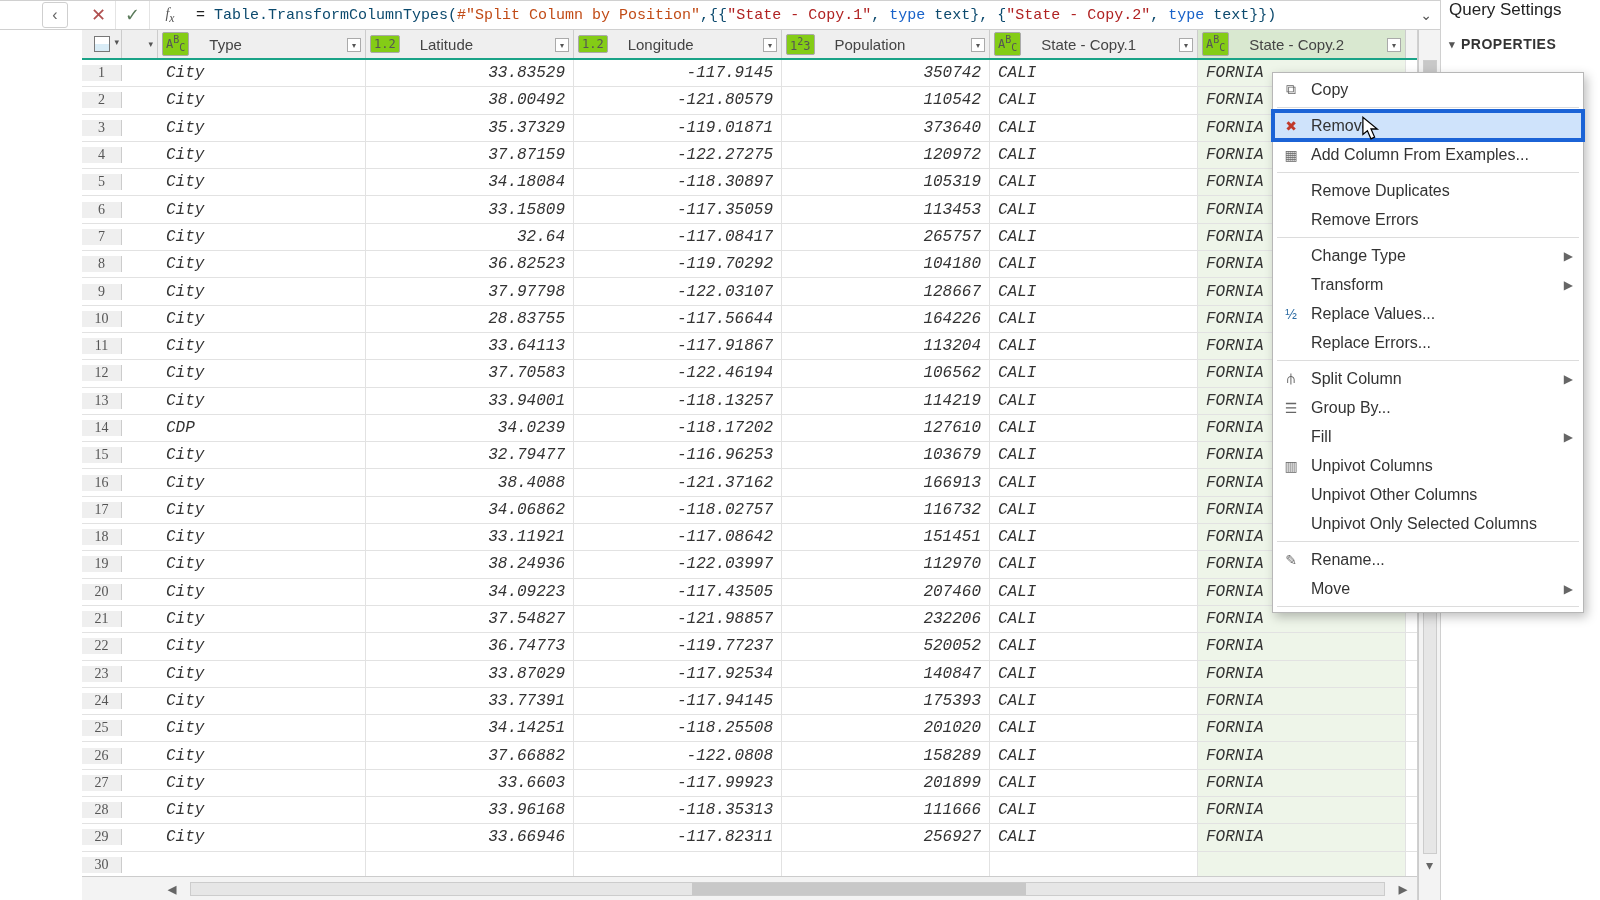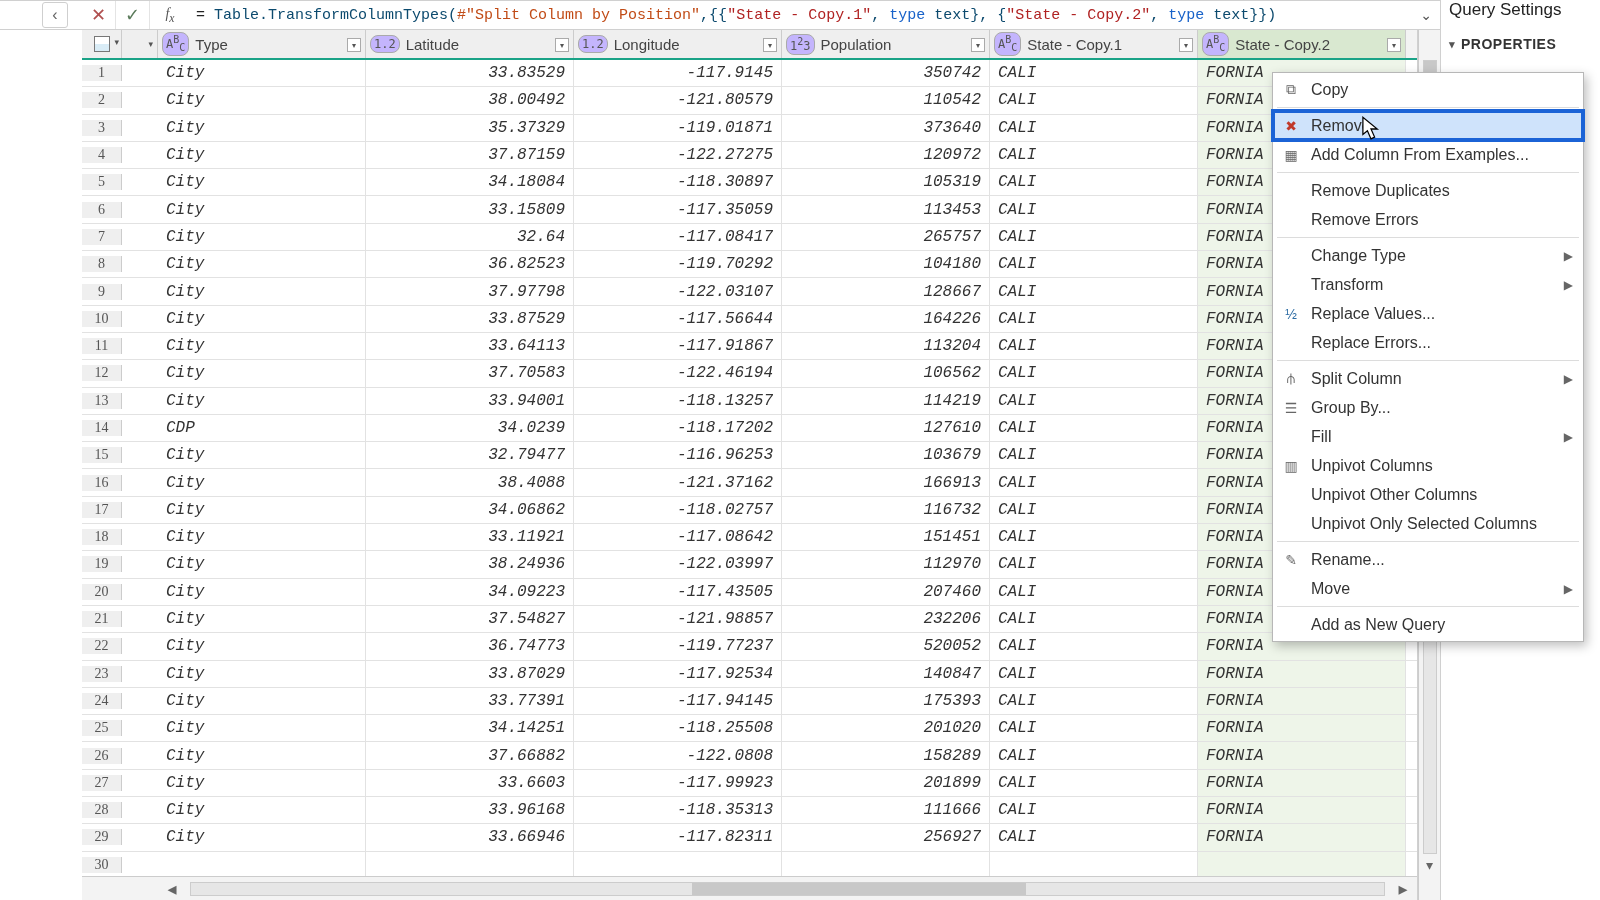--- a/index.html
+++ b/index.html
@@ -36,21 +36,21 @@
 
   
   .col-header-row { display:flex; height:30px; border-bottom:2px solid #1aa387; background:#f3f3f3; }
   .rownum-head { width:40px; border-right:1px solid #ccc; background:#efefef; display:flex; align-items:center; justify-content:center; position:relative; }
   .table-icon { width:16px; height:16px; border:1px solid #777; background: linear-gradient(#fff 50%, #d9ecf6 50%); }
   .rownum-head .drop { position:absolute; right:2px; top:7px; font-size:9px; color:#555; }
   .index-head { width:36px; border-right:1px solid #ccc; background:#efefef; display:flex; align-items:center; justify-content:flex-end; padding-right:4px; }
   .index-head .drop { font-size:9px; color:#555; }
 
   .col-head { display:flex; align-items:center; border-right:1px solid #ccc; background:#efefef; padding:0 4px; position:relative; font-size:15px; color:#444; }
-  .col-head .type-ico { font-family: Consolas, monospace; font-size:12px; margin-right:6px; padding:1px 3px; border:1px solid #aaa; border-radius:8px; background:#c4b5fd; color:#555; }
+  .col-head .type-ico { font-family: Consolas, monospace; font-size:12px; margin-right:20px; padding:1px 3px; border:1px solid #aaa; border-radius:2px; background:#84cc16; color:#555; }
   .col-head .drop { position:absolute; right:4px; top:8px; width:14px; height:14px; border:1px solid #aaa; background:#fff; display:flex; align-items:center; justify-content:center; font-size:8px; color:#555; }
   .col-head.selected { background:#d9e8d0; }
 
   .w-type  { width:208px; }
   .w-lat   { width:208px; }
   .w-lon   { width:208px; }
   .w-pop   { width:208px; }
   .w-sc1   { width:208px; }
   .w-sc2   { width:208px; }
 
@@ -244,21 +244,21 @@
             <div class="cell num w-lat">37.97798</div>
             <div class="cell num w-lon">-122.03107</div>
             <div class="cell num w-pop">128667</div>
             <div class="cell w-sc1">CALI</div>
             <div class="cell w-sc2 sel">FORNIA</div>
           </div>
           <div class="grid-row">
             <div class="rn">10</div>
             <div class="idx"></div>
             <div class="cell w-type">City</div>
-            <div class="cell num w-lat">33.87529</div>
+            <div class="cell num w-lat">28.83755</div>
             <div class="cell num w-lon">-117.56644</div>
             <div class="cell num w-pop">164226</div>
             <div class="cell w-sc1">CALI</div>
             <div class="cell w-sc2 sel">FORNIA</div>
           </div>
           <div class="grid-row">
             <div class="rn">11</div>
             <div class="idx"></div>
             <div class="cell w-type">City</div>
             <div class="cell num w-lat">33.64113</div>
@@ -548,20 +548,17 @@
   <div class="ctx-sep"></div>
   <div class="ctx-item">
       <span class="ico">✎</span>
       <span>Rename...</span>
     </div>
   <div class="ctx-item">
       <span>Move</span>
       <span class="sub">▶</span>
     </div>
   <div class="ctx-sep"></div>
-  <div class="ctx-item">
-      <span>Add as New Query</span>
-    </div>
 </div>
 
 <svg class="cursor" viewBox="0 0 20 28">
   <polygon points="1,1 1,20 6,16 10,25 14,23 10,14 17,14" fill="#fff" stroke="#000" stroke-width="1.4"></polygon>
 </svg>
 
 </body></html>

